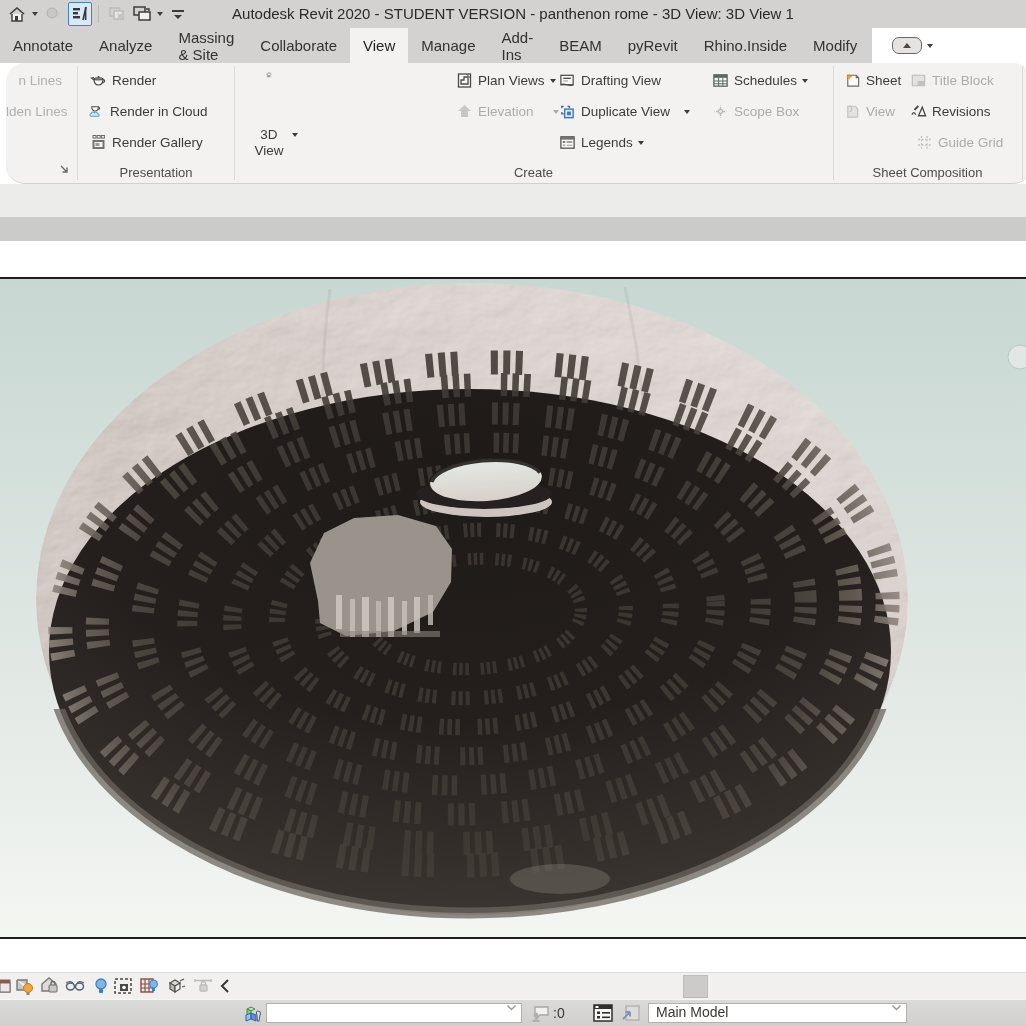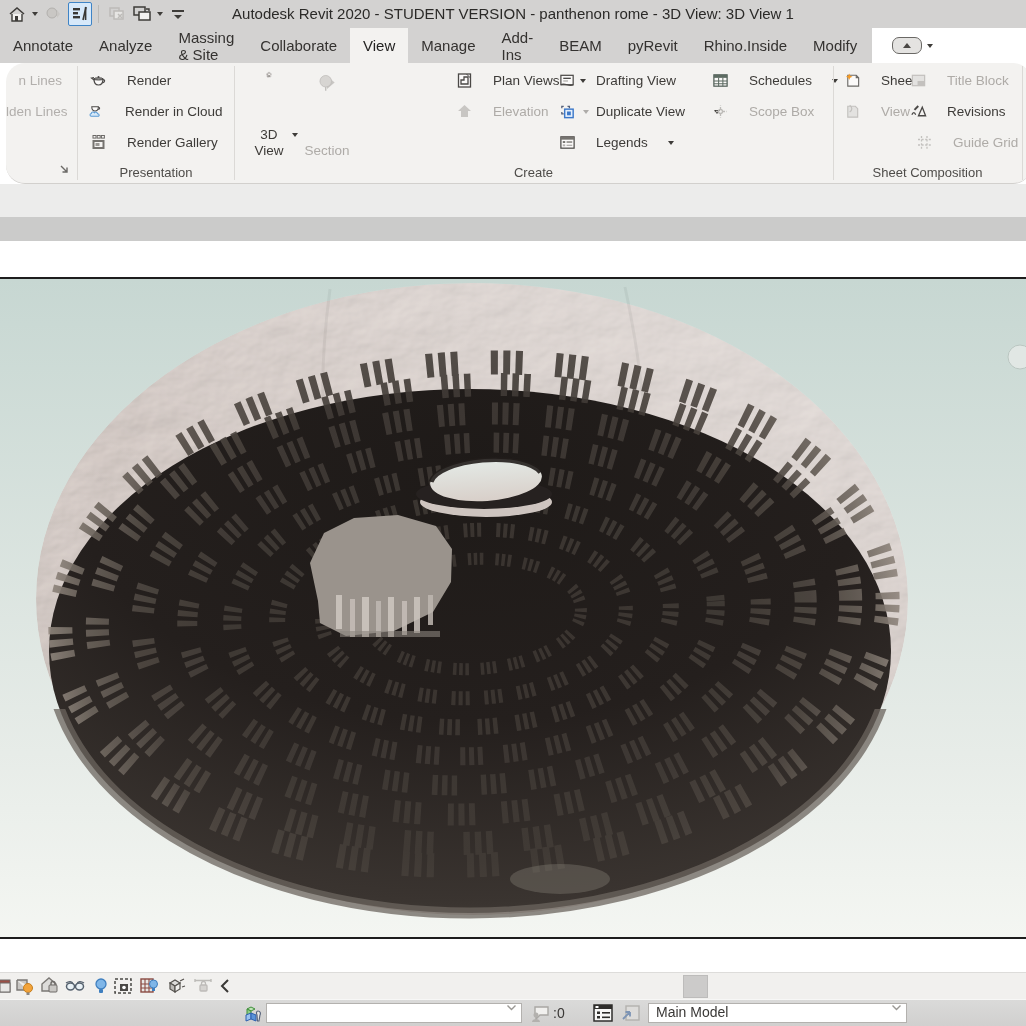--- a/index.html
+++ b/index.html
@@ -17,21 +17,21 @@
   
   #tabbar{left:0;top:28px;width:872px;height:35px;background:#d3d2d1;display:flex;align-items:stretch;}
   .tab{padding:0 13px;display:flex;align-items:center;font-size:15px;color:#343230;cursor:default;}
   .tab.active{background:#f3f2f0;color:#232221;}
   #ribbonstate{display:flex;align-items:center;gap:5px;margin-left:22px;}
   .pillbtn{width:28px;height:15px;border:1px solid #6a6865;border-radius:7px;background:#e4e3e1;display:flex;align-items:center;justify-content:center;}
   .pillbtn .up{width:0;height:0;border-left:4px solid transparent;border-right:4px solid transparent;border-bottom:5px solid #4a4845;}
   
   #ribbon{left:6px;top:63px;width:1026px;height:120px;background:#f3f2f0;border-bottom:1px solid #d2d0cd;border-radius:19px;}
   .vdiv{position:absolute;top:3px;bottom:3px;width:1px;background:#dbd9d6;}
-  .rbtn{position:absolute;display:flex;align-items:center;gap:20px;font-size:13.5px;color:#3d3b38;white-space:nowrap;}
+  .rbtn{position:absolute;display:flex;align-items:center;gap:5px;font-size:13.5px;color:#3d3b38;white-space:nowrap;}
   .rbtn.disabled{color:#aeaba7;}
   .rbtn .ic{width:17px;height:17px;flex:0 0 auto;display:flex;}
   .bigbtn{position:absolute;top:4px;width:54px;height:92px;display:flex;flex-direction:column;align-items:center;font-size:13.5px;color:#3d3b38;text-align:center;line-height:16px;gap:44px;}
   .bigbtn.disabled{color:#aeaba7;}
   .bigbtn .bic{width:36px;height:36px;margin:4px 0 5px;}
   .ptitle{position:absolute;top:100px;height:18px;display:flex;align-items:center;justify-content:center;font-size:13px;color:#4e4c49;}
   .cutline{font-size:13.5px;color:#b2afac;position:absolute;white-space:nowrap;}
   
   #band1{left:0;top:184px;width:1026px;height:33px;background:#ececeb;}
   #band2{left:0;top:217px;width:1026px;height:24px;background:#cbcbca;}
@@ -173,28 +173,20 @@
 
     <div class="bigbtn" style="left:236px;">
       <svg class="bic" viewBox="0 0 36 36">
         <path d="M5 16 L18 5 L31 16 L27 19 L18 11.5 L9 19 Z" fill="#e9e7e4" stroke="#55524e" stroke-width="1.4"></path>
         <path d="M9 17 L9 30 L27 30 L27 17 L18 10 Z" fill="#f4f2ef" stroke="#55524e" stroke-width="1.4"></path>
         <path d="M9 17 L9 30 L14 32 L14 19 Z" fill="#cfccc8" stroke="#55524e" stroke-width="1"></path>
         <rect x="16" y="21" width="5" height="9" fill="#5d5a56"></rect>
       </svg>
       <span style="width:36px;">3D View</span>
       <span class="caret" style="position:absolute;right:-2px;bottom:22px;"></span>
-    </div>
-    <div class="bigbtn disabled" style="left:294px;">
-      <svg class="bic" viewBox="0 0 36 36">
-        <path d="M18 8 L30 18 L18 28 Z" fill="#c8c6c3"></path>
-        <circle cx="16" cy="16" r="9" fill="#d7d5d2" stroke="#bdbbb8" stroke-width="1.2"></circle>
-        <path d="M16 25 L16 31" stroke="#bdbbb8" stroke-width="2"></path>
-      </svg>
-      <span>Section</span>
     </div>
 
     <div class="rbtn" style="left:450px;top:9px;">
       <span class="ic">
         <svg width="17" height="17" viewBox="0 0 17 17">
           <rect x="2.5" y="2" width="12" height="13" fill="#fbfaf9" stroke="#4a4846" stroke-width="1.3"></rect>
           <path d="M5 12 V8 H8 V5 H12 V12 Z" fill="none" stroke="#4a4846" stroke-width="1.3"></path>
           <path d="M10.5 2 L14.5 6" stroke="#4a4846" stroke-width="1"></path>
         </svg>
       </span>

